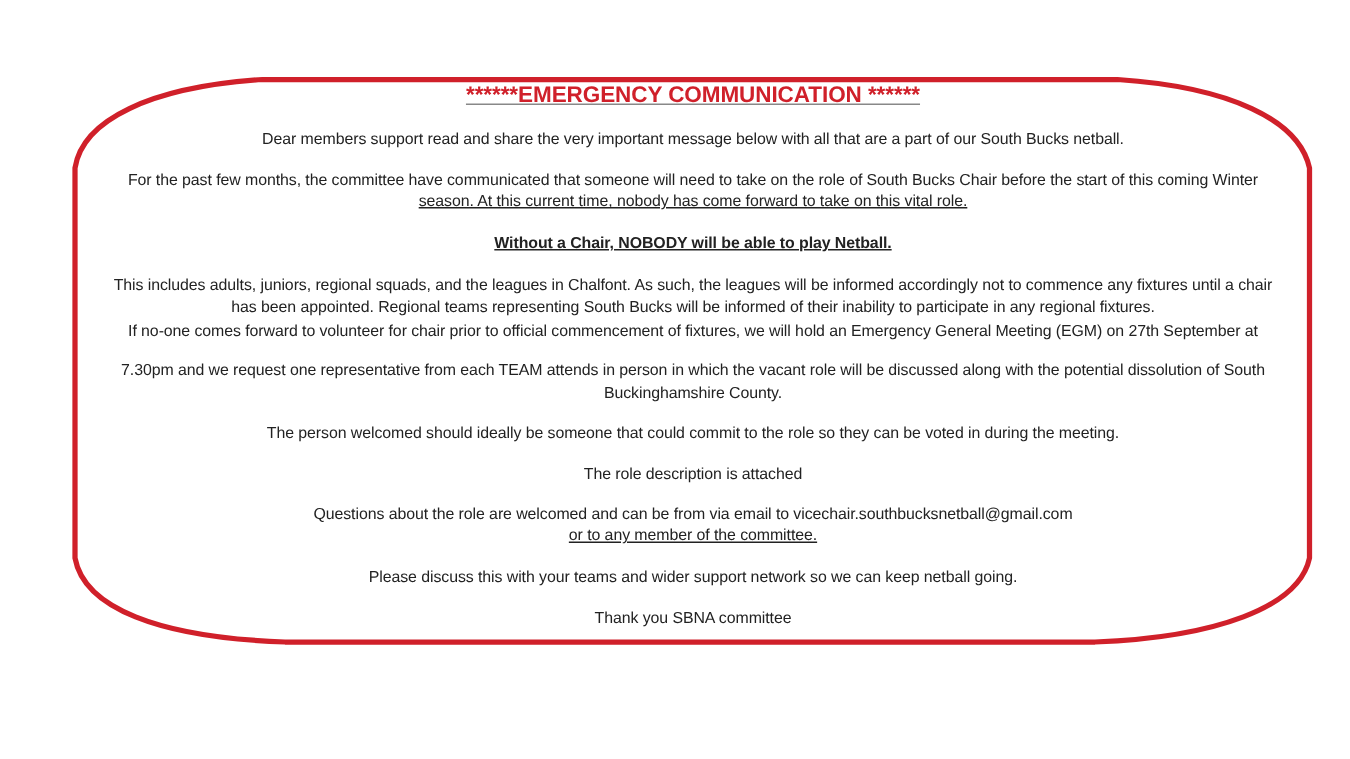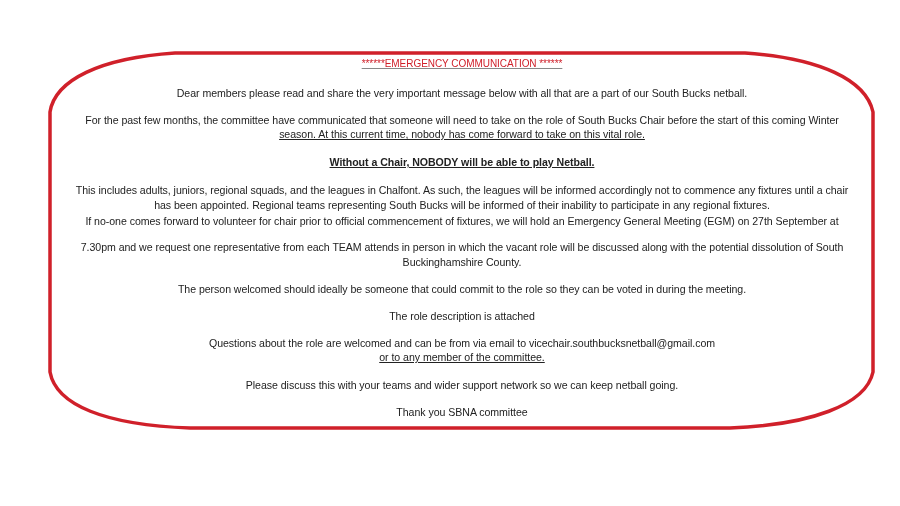--- a/index.html
+++ b/index.html
@@ -35,24 +35,24 @@
     }
     .line {
       position: absolute;
       left: 0;
       width: 804px;
       text-align: center;
       white-space: nowrap;
     }
     .title {
       color: #d0202a;
-      font-weight: normal;
+      font-weight: bold;
       text-decoration: underline;
       text-decoration-color: #888888;
-      font-size: 10px;
+      font-size: 15px;
     }
     .bold-under {
       font-weight: bold;
       text-decoration: underline;
     }
   </style>
 </head>
 <body>
 
 <svg class="frame" width="900" height="506" viewBox="0 0 900 506">
@@ -63,21 +63,21 @@
            C 820 58, 866 80, 873 112
            L 873 372
            C 866 405, 810 425, 730 428
            L 190 428
            C 105 425, 56 405, 50 372 Z" fill="none" stroke="#d0202a" stroke-width="3.5" stroke-linejoin="round"></path>
 </svg>
 
 <div class="notice">
   <div class="line title" style="top:2px;">******EMERGENCY COMMUNICATION ******</div>
 
-  <div class="line" style="top:31px;">Dear members please read and share the very important message below with all that are a part of our South Bucks netball.</div>
+  <div class="line" style="top:31px;">Dear members support read and share the very important message below with all that are a part of our South Bucks netball.</div>
 
   <div class="line" style="top:58px;">For the past few months, the committee have communicated that someone will need to take on the role of South Bucks Chair before the start of this coming Winter</div>
   <div class="line" style="top:72px;text-decoration:underline;">season. At this current time, nobody has come forward to take on this vital role.</div>
 
   <div class="line bold-under" style="top:100px;">Without a Chair, NOBODY will be able to play Netball.</div>
 
   <div class="line" style="top:128px;">This includes adults, juniors, regional squads, and the leagues in Chalfont. As such, the leagues will be informed accordingly not to commence any fixtures until a chair</div>
   <div class="line" style="top:143px;">has been appointed. Regional teams representing South Bucks will be informed of their inability to participate in any regional fixtures.</div>
 
   <div class="line" style="top:159px;">If no-one comes forward to volunteer for chair prior to official commencement of fixtures, we will hold an Emergency General Meeting (EGM) on 27th September at</div>

